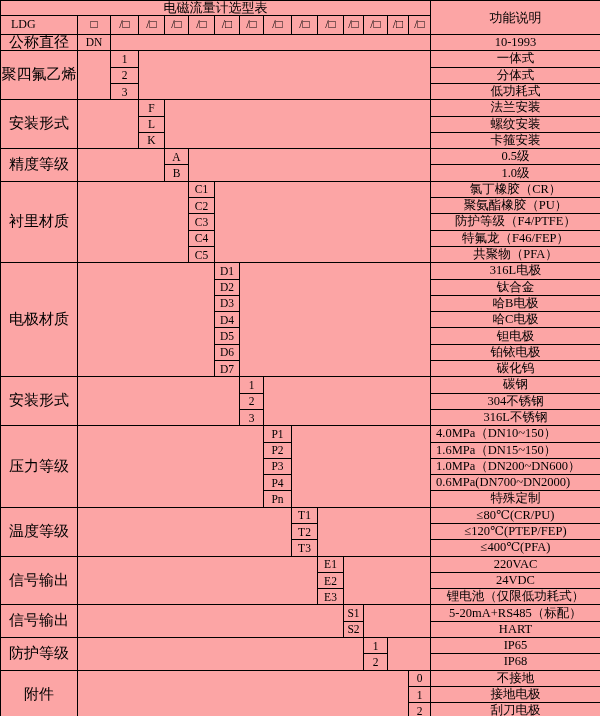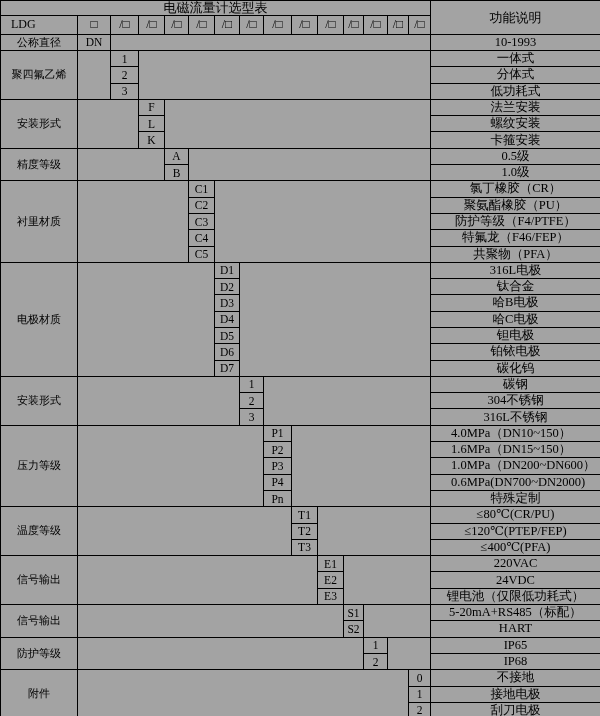--- a/index.html
+++ b/index.html
@@ -1,28 +1,28 @@
 <!DOCTYPE html>
 <html><head>
 <meta charset="utf-8">
 <style>
   html,body{margin:0;padding:0;background:#ffffff;}
-  .wrap{width:600px;height:716px;background:#a3a3a3;overflow:hidden;}
+  .wrap{width:600px;height:716px;background:#fca5a5;overflow:hidden;}
   table{border-collapse:collapse;table-layout:fixed;width:600px;
         font-family:"Liberation Serif","DejaVu Serif",serif;color:#000;}
   td{border:1px solid #000;padding:0;margin:0;overflow:hidden;white-space:nowrap;
      text-align:center;vertical-align:middle;font-size:12px;line-height:1.05;}
   td.title{font-size:13px;}
   td.deschead{font-size:13px;}
-  td.cat{font-size:11px;}
+  td.cat{font-size:15px;}
   td.ldg{text-align:left;padding-left:10px;}
   td.code{font-size:11.5px;}
   td.box{font-size:12px;}
   td.desc{font-size:12.5px;}
-  td.desc.left{text-align:left;padding-left:20px;}
+  td.desc.left{text-align:left;padding-left:5px;}
 </style>
 </head>
 <body>
 
 <div class="wrap">
   <table id="grid">
     <colgroup>
       <col style="width:77px">
         <col style="width:33px">
       <col style="width:28px">

